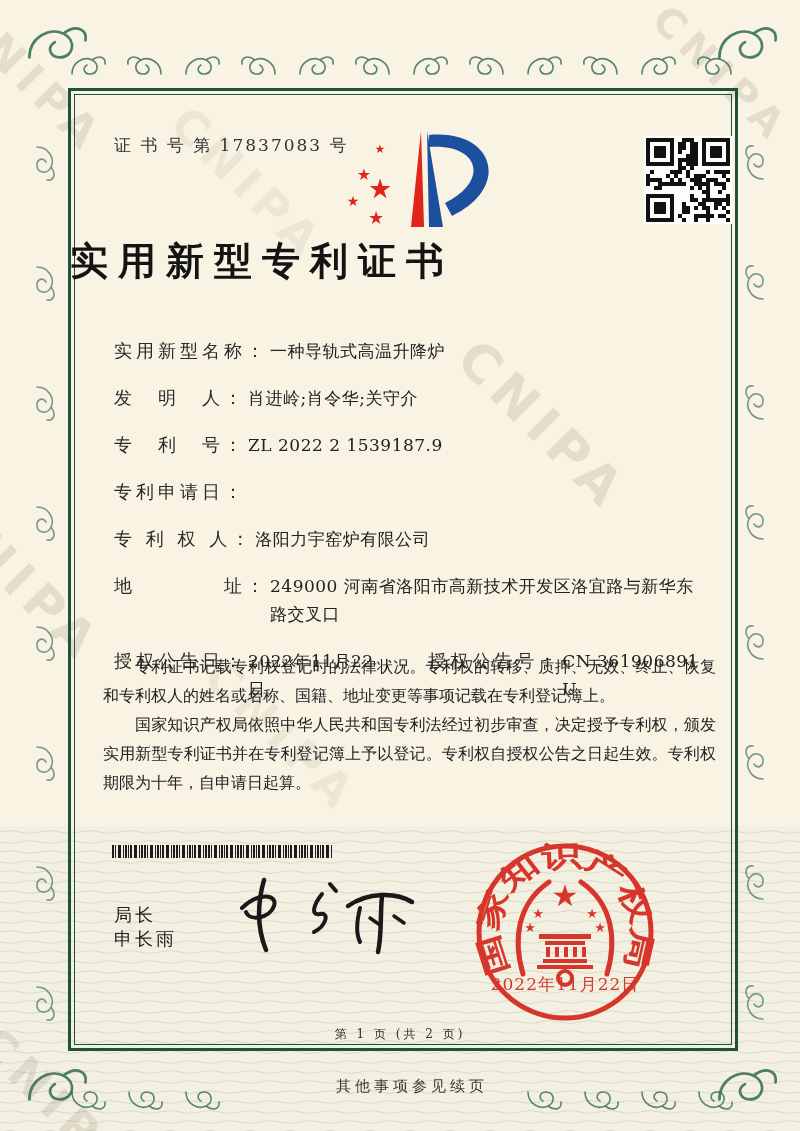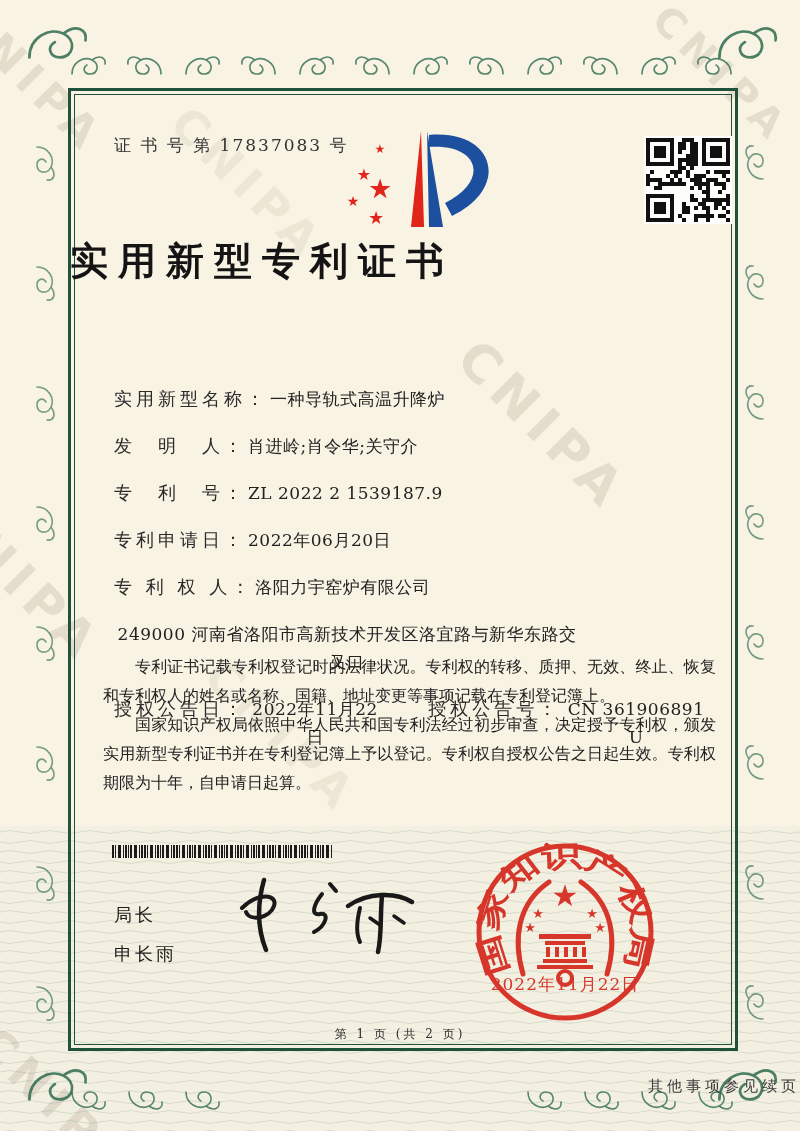--- a/index.html
+++ b/index.html
@@ -23,39 +23,39 @@
   .frame-inner{position:absolute;left:3px;top:3px;right:3px;bottom:3px;border:1px solid #20513b;}
   
   .cert-no{position:absolute;left:102px;top:134px;font-size:17px;letter-spacing:2px;color:#333;margin-left:12px;}
   .logo{position:absolute;left:334px;top:126px;}
   .qr{position:absolute;left:644px;top:136px;background:#fdfdfb;padding:2px;}
   .title{
     position:absolute;left:70px;right:70px;top:236px;
     font-size:38px;font-weight:700;letter-spacing:10px;color:#141414;
   }
   
-  .fields{position:absolute;left:114px;top:337px;width:596px;margin-top:48px;}
+  .fields{position:absolute;left:114px;top:337px;width:596px;}
   .row{display:flex;align-items:flex-start;margin-bottom:19px;line-height:28px;}
   .lbl{flex:0 0 auto;font-size:18px;letter-spacing:4px;white-space:pre;color:#2b2b2b;}
-  .val{font-size:17px;letter-spacing:0.5px;max-width:462px;margin-left:2px;color:#222;text-align:center;}
+  .val{font-size:17px;letter-spacing:0.5px;max-width:462px;margin-left:2px;color:#222;}
   .grant-gap{margin-left:46px;}
   
   .paras{position:absolute;left:103px;top:652px;width:613px;font-size:16px;line-height:1.82;text-align:justify;color:#222;}
   .paras p{margin:0;text-indent:2em;}
   
   .barcode{position:absolute;left:112px;top:845px;}
   
   .signer{position:absolute;left:114px;top:903px;font-family:"DejaVu Sans","Liberation Sans",sans-serif;font-size:18px;color:#1d1d1d;letter-spacing:3px;}
-  .signer .signer-title{margin-bottom:15px;}
+  .signer .signer-title{}
   .signature{position:absolute;left:226px;top:868px;}
   
   .seal{position:absolute;left:459px;top:826px;opacity:0.93;}
   
   .page-num{position:absolute;left:0;right:0;top:1026px;text-align:center;font-size:12px;letter-spacing:3px;color:#2b2b2b;}
-  .cont-note{position:absolute;left:0;right:0;top:1077px;text-align:right;font-size:15px;letter-spacing:4px;color:#3a3a3a;padding-left:24px;}
+  .cont-note{position:absolute;left:0;right:0;top:1077px;text-align:center;font-size:15px;letter-spacing:4px;color:#3a3a3a;padding-left:24px;}
 </style>
 </head>
 <body>
 
 <div class="page">
 
   <svg class="waves" id="waves-svg" viewBox="0 0 800 305">
       <rect x="0" y="0" width="800" height="305" fill="#edeedd" opacity="0.45"></rect>
       <path d="M-20,6 q10,3 20,0 q10,-3 20,0 q10,3 20,0 q10,-3 20,0 q10,3 20,0 q10,-3 20,0 q10,3 20,0 q10,-3 20,0 q10,3 20,0 q10,-3 20,0 q10,3 20,0 q10,-3 20,0 q10,3 20,0 q10,-3 20,0 q10,3 20,0 q10,-3 20,0 q10,3 20,0 q10,-3 20,0 q10,3 20,0 q10,-3 20,0 q10,3 20,0 q10,-3 20,0 q10,3 20,0 q10,-3 20,0 q10,3 20,0 q10,-3 20,0 q10,3 20,0 q10,-3 20,0 q10,3 20,0 q10,-3 20,0 q10,3 20,0 q10,-3 20,0 q10,3 20,0 q10,-3 20,0 q10,3 20,0 q10,-3 20,0 q10,3 20,0 q10,-3 20,0 q10,3 20,0 q10,-3 20,0 q10,3 20,0 q10,-3 20,0" stroke="#c8d2c0" stroke-width="1" fill="none" opacity="0.7"></path>
       <path d="M0,16 q10,3 20,0 q10,-3 20,0 q10,3 20,0 q10,-3 20,0 q10,3 20,0 q10,-3 20,0 q10,3 20,0 q10,-3 20,0 q10,3 20,0 q10,-3 20,0 q10,3 20,0 q10,-3 20,0 q10,3 20,0 q10,-3 20,0 q10,3 20,0 q10,-3 20,0 q10,3 20,0 q10,-3 20,0 q10,3 20,0 q10,-3 20,0 q10,3 20,0 q10,-3 20,0 q10,3 20,0 q10,-3 20,0 q10,3 20,0 q10,-3 20,0 q10,3 20,0 q10,-3 20,0 q10,3 20,0 q10,-3 20,0 q10,3 20,0 q10,-3 20,0 q10,3 20,0 q10,-3 20,0 q10,3 20,0 q10,-3 20,0 q10,3 20,0 q10,-3 20,0 q10,3 20,0 q10,-3 20,0 q10,3 20,0 q10,-3 20,0" stroke="#c8d2c0" stroke-width="1" fill="none" opacity="0.7"></path>
@@ -310,27 +310,27 @@
     <div class="row">
       <span class="lbl">发　明　人：</span>
       <span class="val">肖进岭;肖令华;关守介</span>
     </div>
     <div class="row">
       <span class="lbl">专　利　号：</span>
       <span class="val">ZL 2022 2 1539187.9</span>
     </div>
     <div class="row">
       <span class="lbl">专利申请日：</span>
-      <span class="val">2022年06月20日</span>
     </div>
     <div class="row">
       <span class="lbl">专 利 权 人：</span>
       <span class="val">洛阳力宇窑炉有限公司</span>
     </div>
     <div class="row">
+      <span class="lbl">地　　　　址：</span>
       <span class="val">249000 河南省洛阳市高新技术开发区洛宜路与新华东路交叉口</span>
     </div>
     <div class="row">
       <span class="lbl">授权公告日：</span>
       <span class="val">2022年11月22日</span>
       <span class="lbl grant-gap">授权公告号：</span>
       <span class="val">CN 361906891 U</span>
     </div>
   </div>
 

